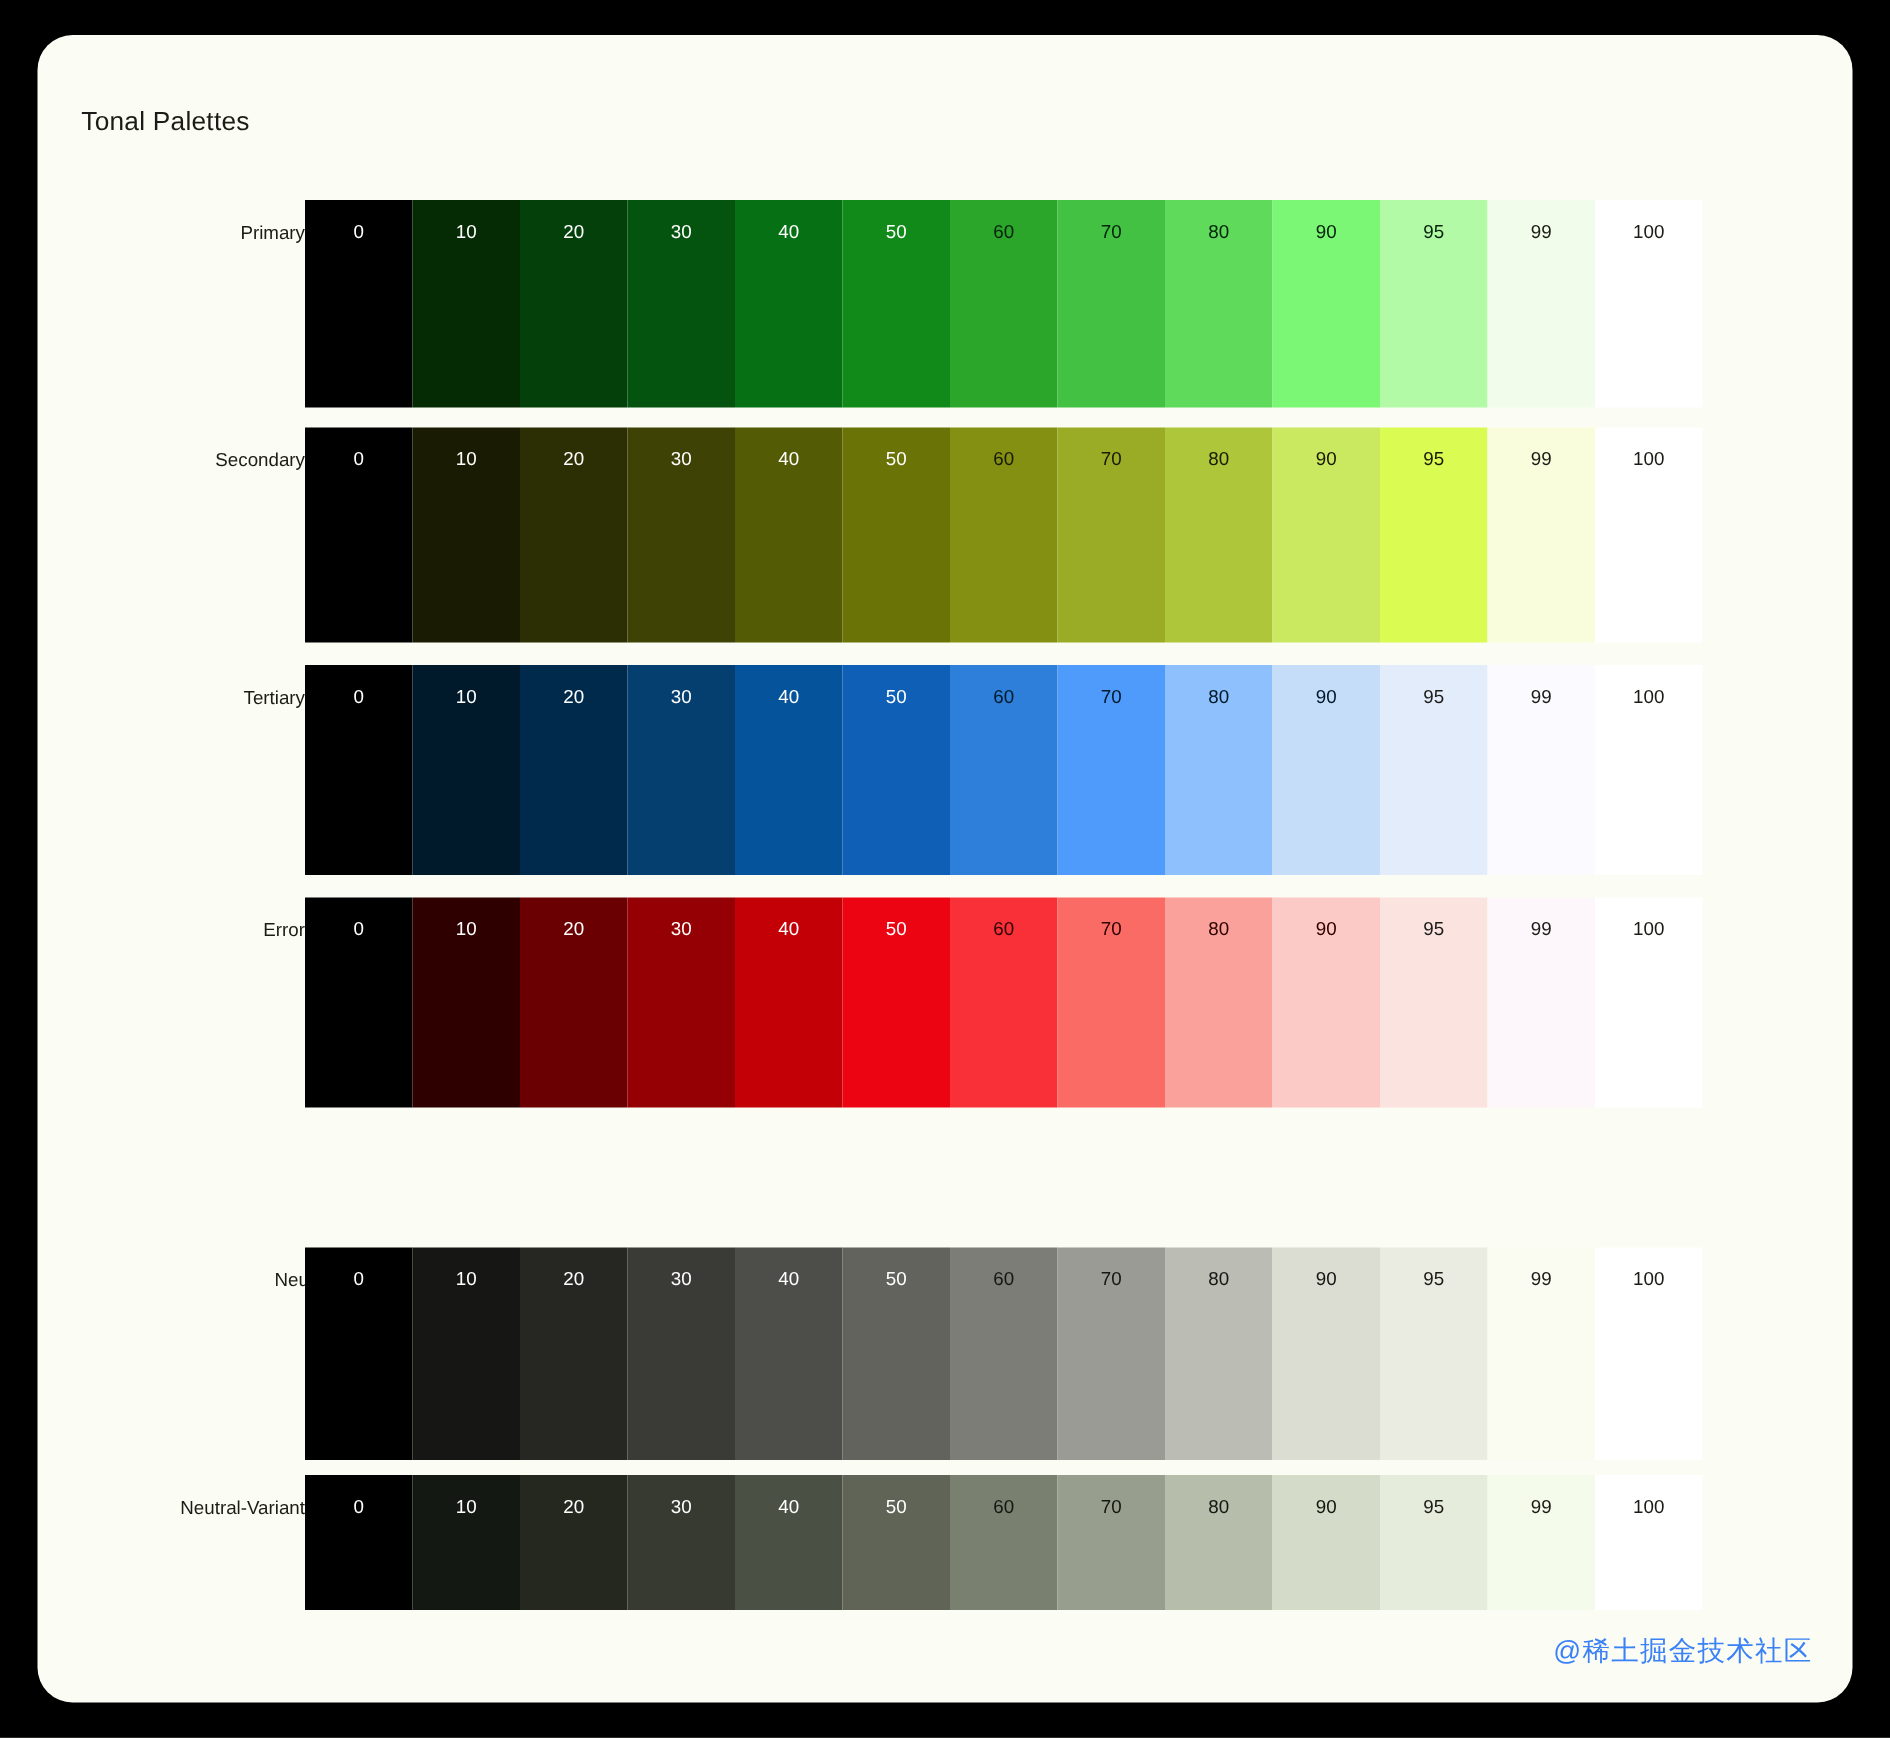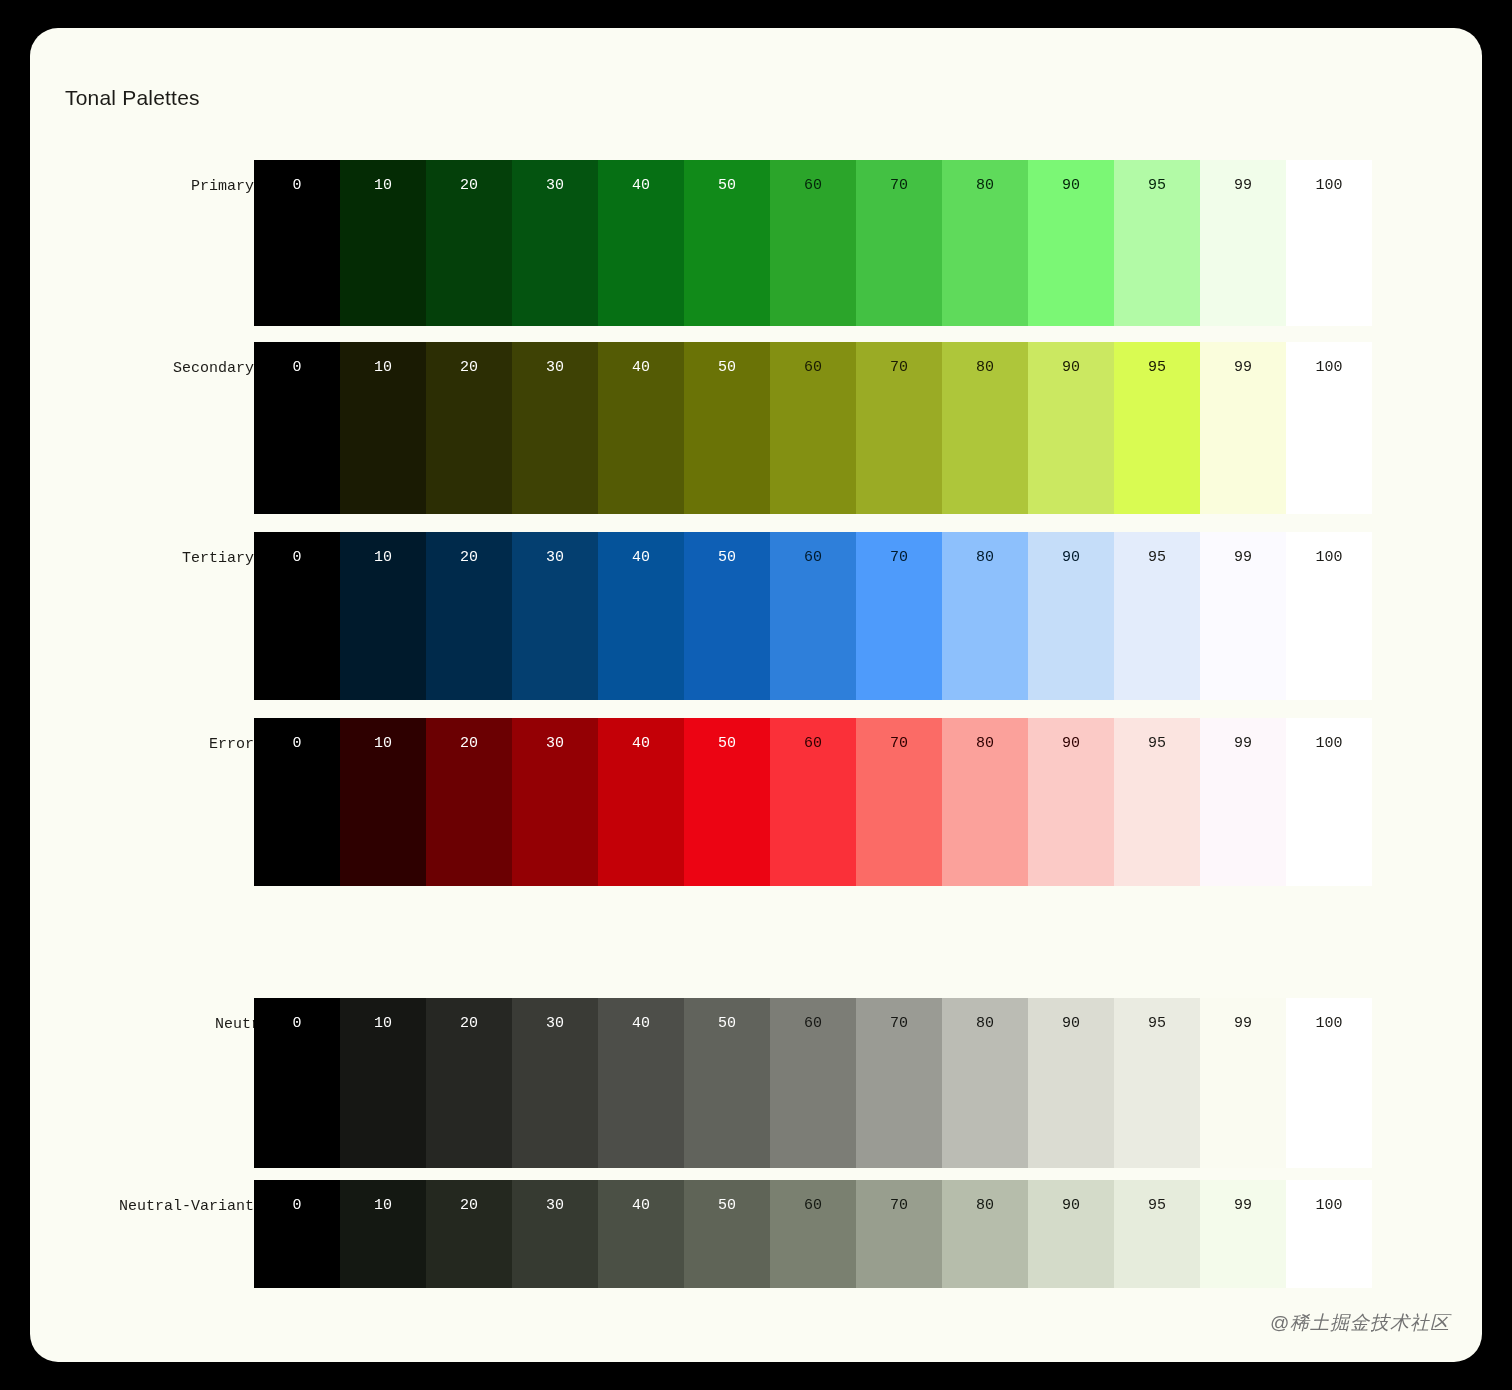--- a/index.html
+++ b/index.html
@@ -41,25 +41,24 @@
   }
   .palettes {
     position: absolute;
     left: 0;
     top: 0;
     width: 100%;
     height: 100%;
   }
   .palette-row {
     position: absolute;
-    left: 10px;
+    left: 0;
     width: 100%;
     display: flex;
     align-items: flex-start;
-    font-family: Liberation Mono, monospace;
   }
   .row-label {
     position: absolute;
     right: 1238px;
     top: 18px;
     width: 400px;
     text-align: right;
     font-size: 15px;
     color: #1c1b17;
     white-space: nowrap;
@@ -83,25 +82,24 @@
     right: 0;
     text-align: center;
     font-size: 15px;
     line-height: 1;
     pointer-events: none;
   }
   .watermark {
     position: absolute;
     right: 32px;
     bottom: 26px;
-    font-size: 19px;
-    color: #737373;
+    font-size: 22px;
+    color: #3b82f6;
     letter-spacing: 1px;
     white-space: nowrap;
-    font-style: italic;
   }
 </style>
 </head>
 <body>
 
 <div id="root">
   <div class="card">
 
     <div class="card-title">Tonal Palettes</div>
 

